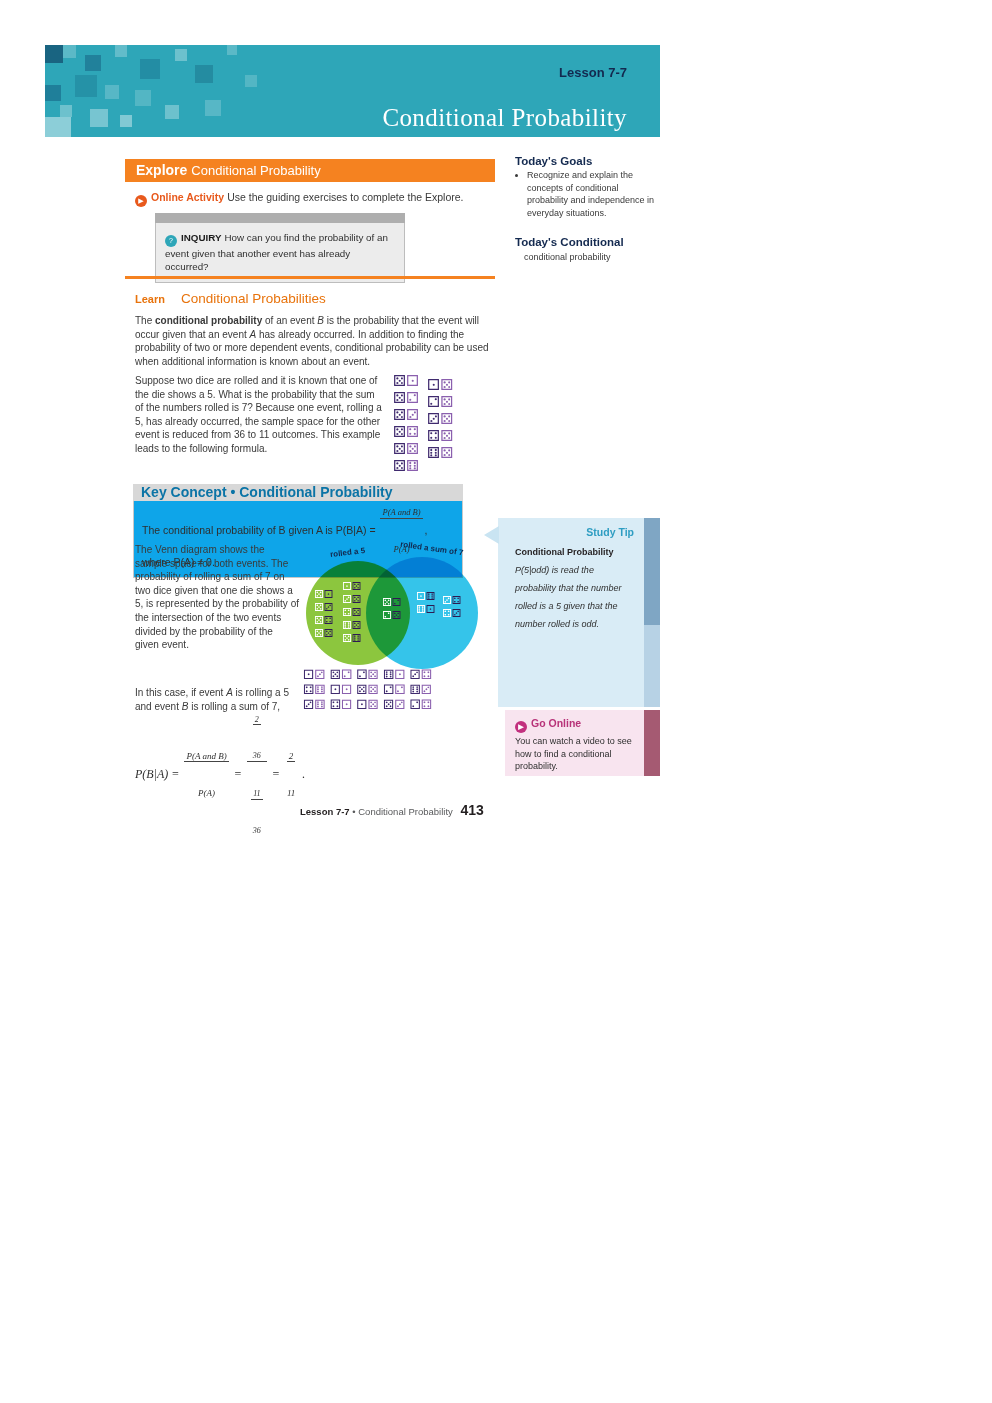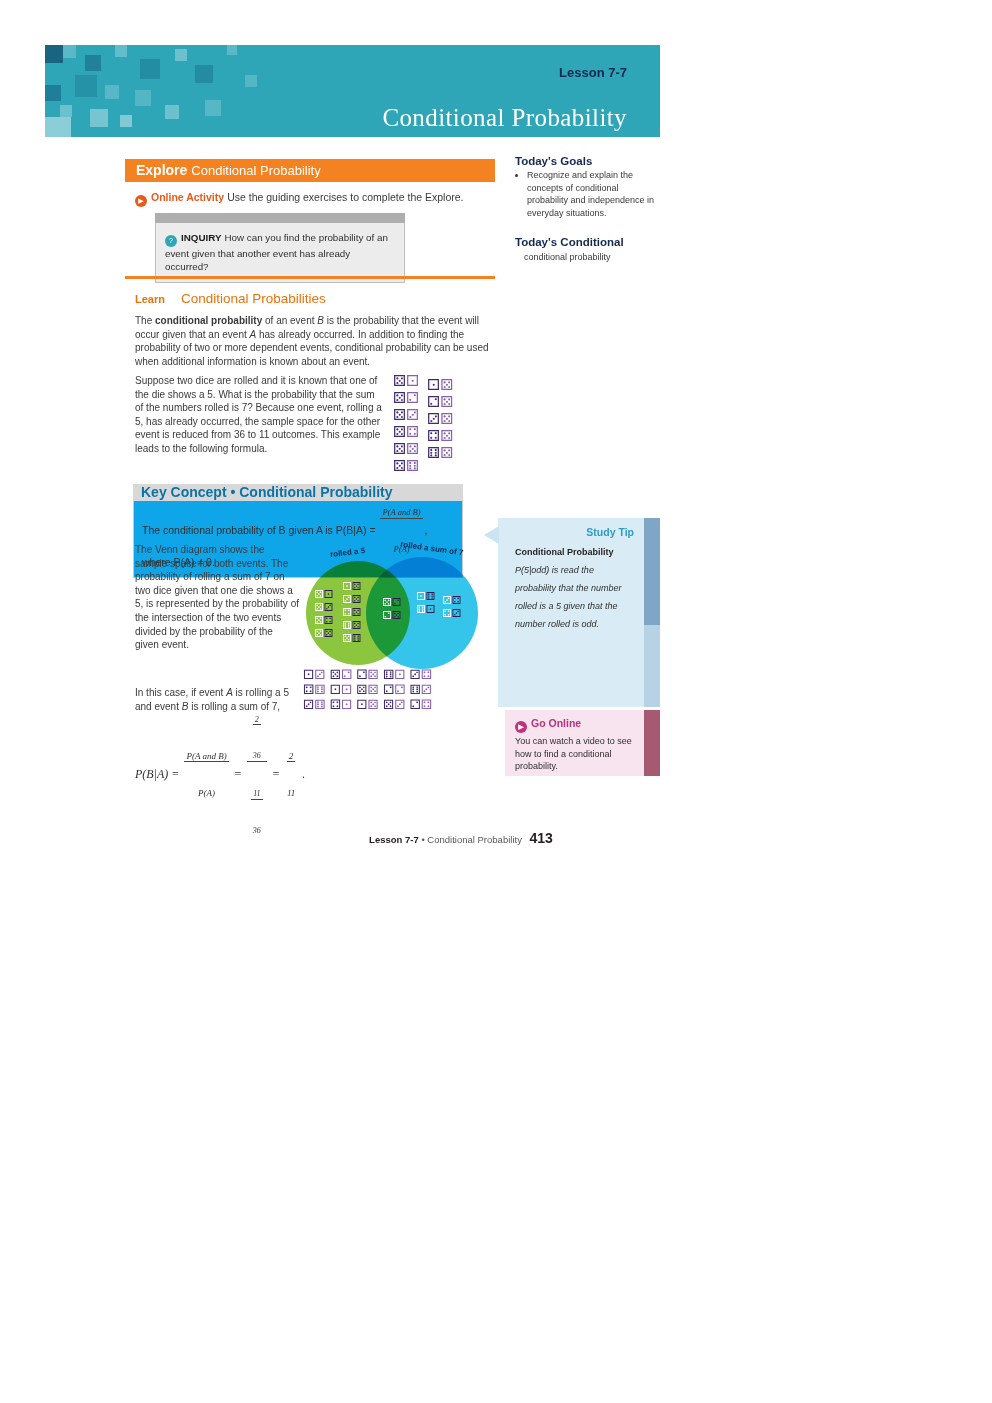--- a/index.html
+++ b/index.html
@@ -102,21 +102,21 @@
              border-top:9px solid transparent;border-bottom:9px solid transparent;
              border-right:15px solid #c9e4f2;}
 
   .go-online{position:absolute;left:505px;top:710px;width:139px;height:66px;background:#f8e4ef;
              padding:7px 10px;box-sizing:border-box;}
   .go-online-heading{font-size:10.5px;font-weight:700;color:#b73278;margin-bottom:2px;}
   .go-online-text{font-size:9px;line-height:1.4;color:#2f2f2f;}
   .accent-rose{position:absolute;left:644px;top:710px;width:16px;height:66px;background:#a55a72;}
 
   
-  .footer{position:absolute;left:300px;top:830px;width:322px;text-align:center;font-size:9.5px;color:#58595b;}
+  .footer{position:absolute;left:300px;top:802px;width:322px;text-align:left;font-size:9.5px;color:#58595b;}
   .footer .f-lesson{font-weight:700;color:#231f20;}
   .footer .f-page{font-weight:700;font-size:14px;color:#231f20;margin-left:5px;}
 </style>
 </head>
 <body>
 
 <div class="page">
 
   <div class="header">
     <div class="mosaic">

